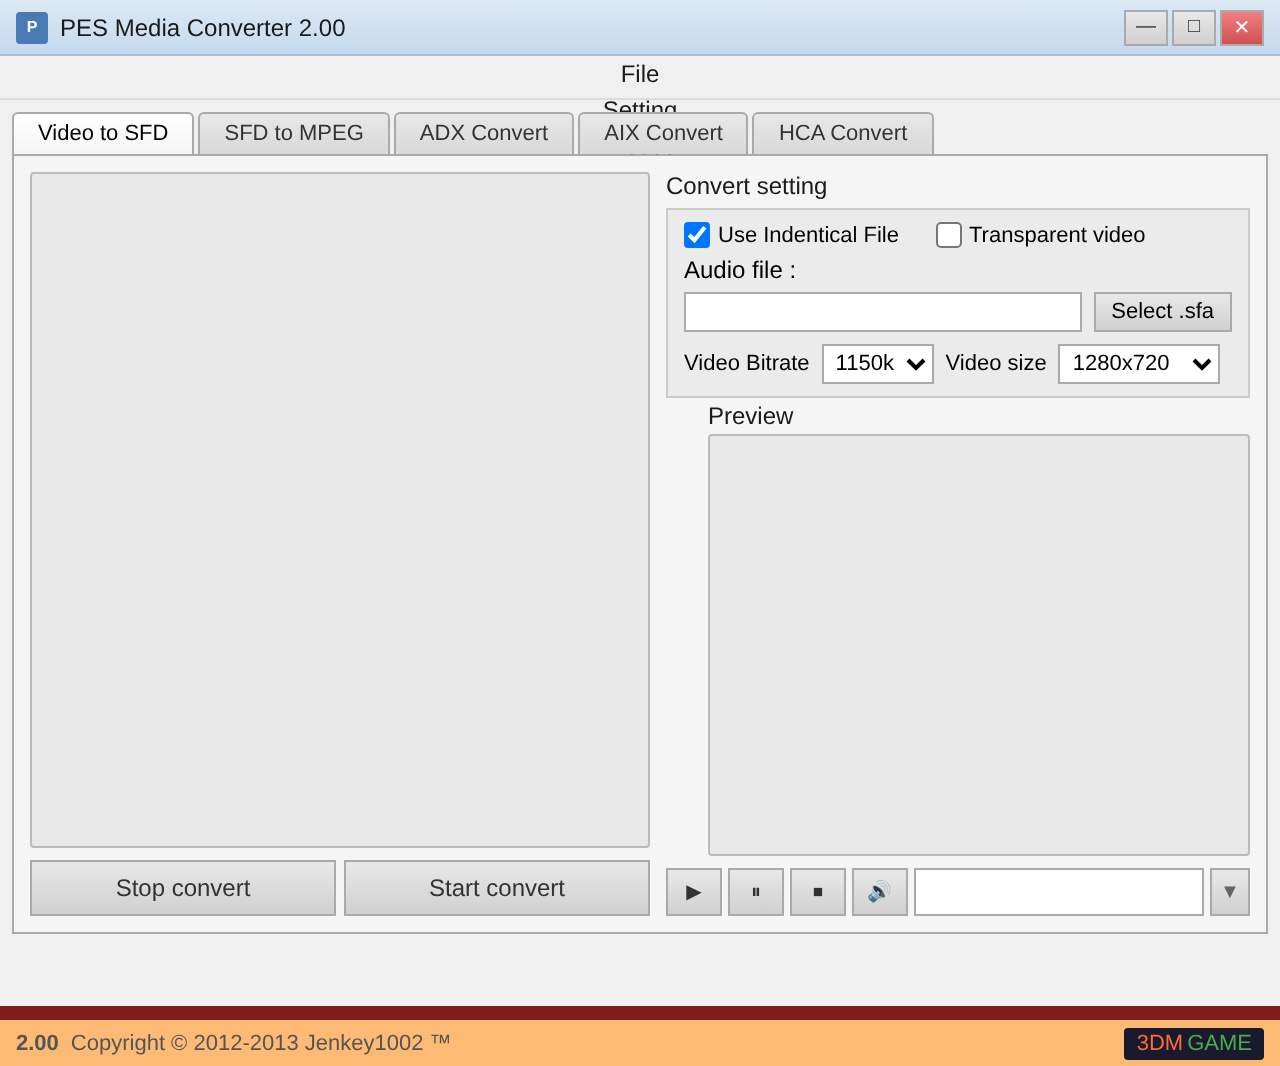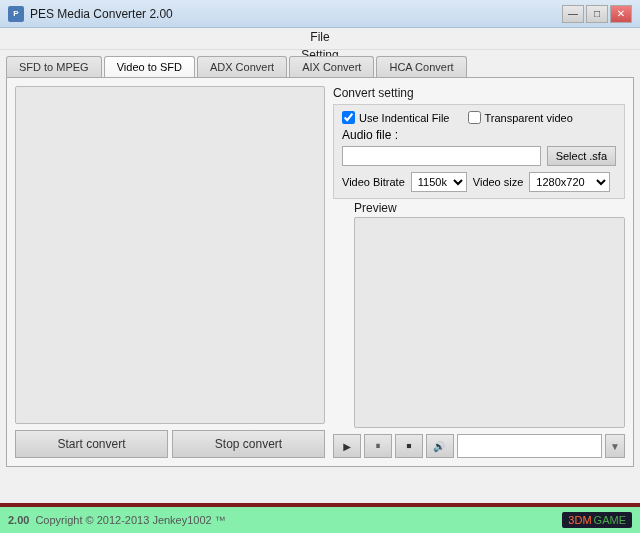--- a/index.html
+++ b/index.html
@@ -275,22 +275,22 @@
       display: flex;
       align-items: center;
       justify-content: center;
       font-size: 10px;
       color: #666;
     }
 
     
     .status-bar {
       height: 30px;
-      background: #86efac;
-      border-top: 4px solid #7f1d1d;
+      background: #fdba74;
+      border-top: 7px solid #7f1d1d;
       display: flex;
       align-items: center;
       padding: 0 8px;
       position: absolute;
       bottom: 0;
       left: 0;
       right: 0;
       gap: 6px;
     }
     .status-version {
@@ -373,34 +373,34 @@
 
   <div class="menu-bar">
     <span class="menu-item">File</span>
     <span class="menu-item">Setting</span>
     <span class="menu-item">About</span>
   </div>
 
   <div class="main-content">
 
     <div class="tab-bar">
+      <div class="tab active">Video to SFD</div>
       <div class="tab">SFD to MPEG</div>
-      <div class="tab active">Video to SFD</div>
       <div class="tab">ADX Convert</div>
       <div class="tab">AIX Convert</div>
       <div class="tab">HCA Convert</div>
     </div>
 
     <div class="tab-content">
 
       <div class="video-panel">
         <div class="video-preview"></div>
         <div class="video-controls-row">
+          <button class="convert-btn">Stop convert</button>
           <button class="convert-btn">Start convert</button>
-          <button class="convert-btn">Stop convert</button>
         </div>
       </div>
 
       <div class="settings-panel">
         <span class="section-label">Convert setting</span>
 
         <div class="convert-setting">
 
           <div class="setting-row">
             <label class="checkbox-label">

